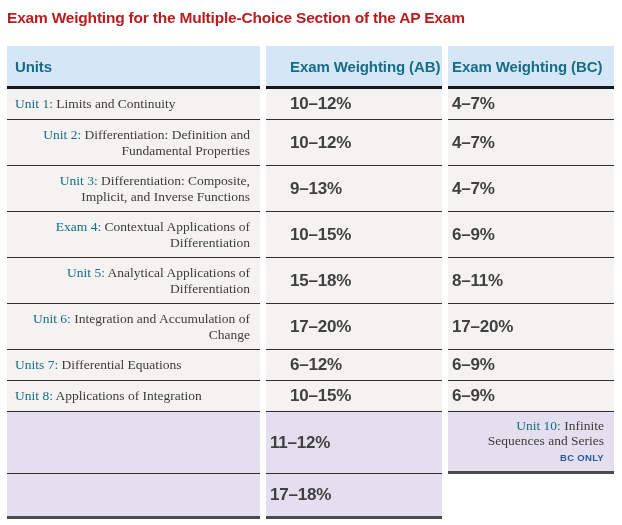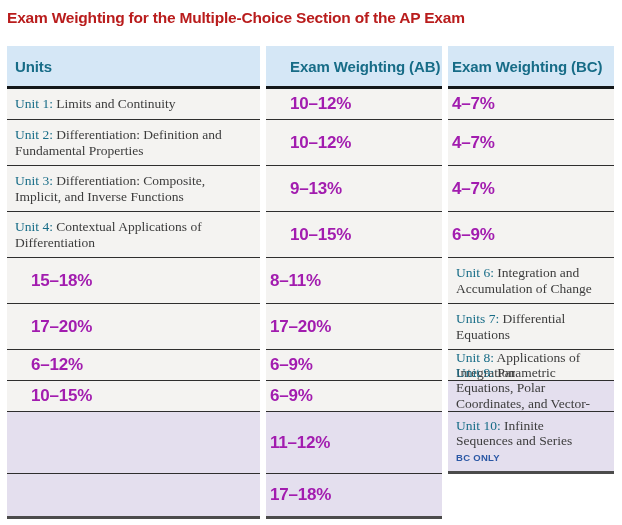--- a/index.html
+++ b/index.html
@@ -19,20 +19,21 @@
     color: #b91c1c;
     letter-spacing: -0.2px;
   }
   .grid {
     margin: 19px 0 0 7px;
     width: 530px;
     display: grid;
     grid-template-columns: 253px 176px 166px;
     column-gap: 6px;
     grid-template-rows: 43px 31px 46px 46px 46px 46px 46px 31px 31px 62px 45px;
+    text-align: right;
   }
   .cell {
     box-sizing: border-box;
     background: #f4f3f1;
     border-bottom: 1.5px solid #2e2e2e;
     display: flex;
     align-items: center;
   }
   .th {
     background: #d5e7f6;
@@ -49,21 +50,21 @@
     font-family: "Liberation Serif", serif;
     font-size: 13.5px;
     color: #3c3c3c;
     line-height: 15.5px;
   }
   .unit p { margin: 0; }
   .prefix { font-weight: normal; color: #176c87; }
   .val {
     font-weight: bold;
     font-size: 17px;
-    color: #a21caf;
+    color: #404040;
     letter-spacing: -0.2px;
   }
   .bc { background: #e4dfee; }
   .last { border-bottom: 3px solid #4b4b4b; }
   .badge {
     font-family: "Liberation Sans", sans-serif;
     font-weight: bold;
     font-size: 9.5px;
     color: #2b58a5;
     letter-spacing: 0.3px;
@@ -107,28 +108,35 @@
     <span class="prefix">Unit 3:</span>
     <span>Differentiation: Composite, Implicit, and Inverse Functions</span>
     
   </p>
     </div>
   <div class="cell val c2">9–13%</div>
   <div class="cell val c3">4–7%</div>
 
   <div class="cell unit c1">
       <p>
-    <span class="prefix">Unit 4:</span>
+    <span class="prefix">Exam 4:</span>
     <span>Contextual Applications of Differentiation</span>
     
   </p>
     </div>
   <div class="cell val c2">10–15%</div>
   <div class="cell val c3">6–9%</div>
 
+  <div class="cell unit c1">
+      <p>
+    <span class="prefix">Unit 5:</span>
+    <span>Analytical Applications of Differentiation</span>
+    
+  </p>
+    </div>
   <div class="cell val c2">15–18%</div>
   <div class="cell val c3">8–11%</div>
 
   <div class="cell unit c1">
       <p>
     <span class="prefix">Unit 6:</span>
     <span>Integration and Accumulation of Change</span>
     
   </p>
     </div>
@@ -148,27 +156,20 @@
   <div class="cell unit c1">
       <p>
     <span class="prefix">Unit 8:</span>
     <span>Applications of Integration</span>
     
   </p>
     </div>
   <div class="cell val c2">10–15%</div>
   <div class="cell val c3">6–9%</div>
 
-  <div class="cell unit c1 bc">
-      <p>
-    <span class="prefix">Unit 9:</span>
-    <span>Parametric Equations, Polar Coordinates, and Vector-Valued Functions</span>
-    <span class="badge">BC ONLY</span>
-  </p>
-    </div>
   <div class="cell val c2 bc"></div>
   <div class="cell val c3 bc">11–12%</div>
 
   <div class="cell unit c1 bc last">
       <p>
     <span class="prefix">Unit 10:</span>
     <span>Infinite Sequences and Series</span>
     <span class="badge">BC ONLY</span>
   </p>
     </div>

